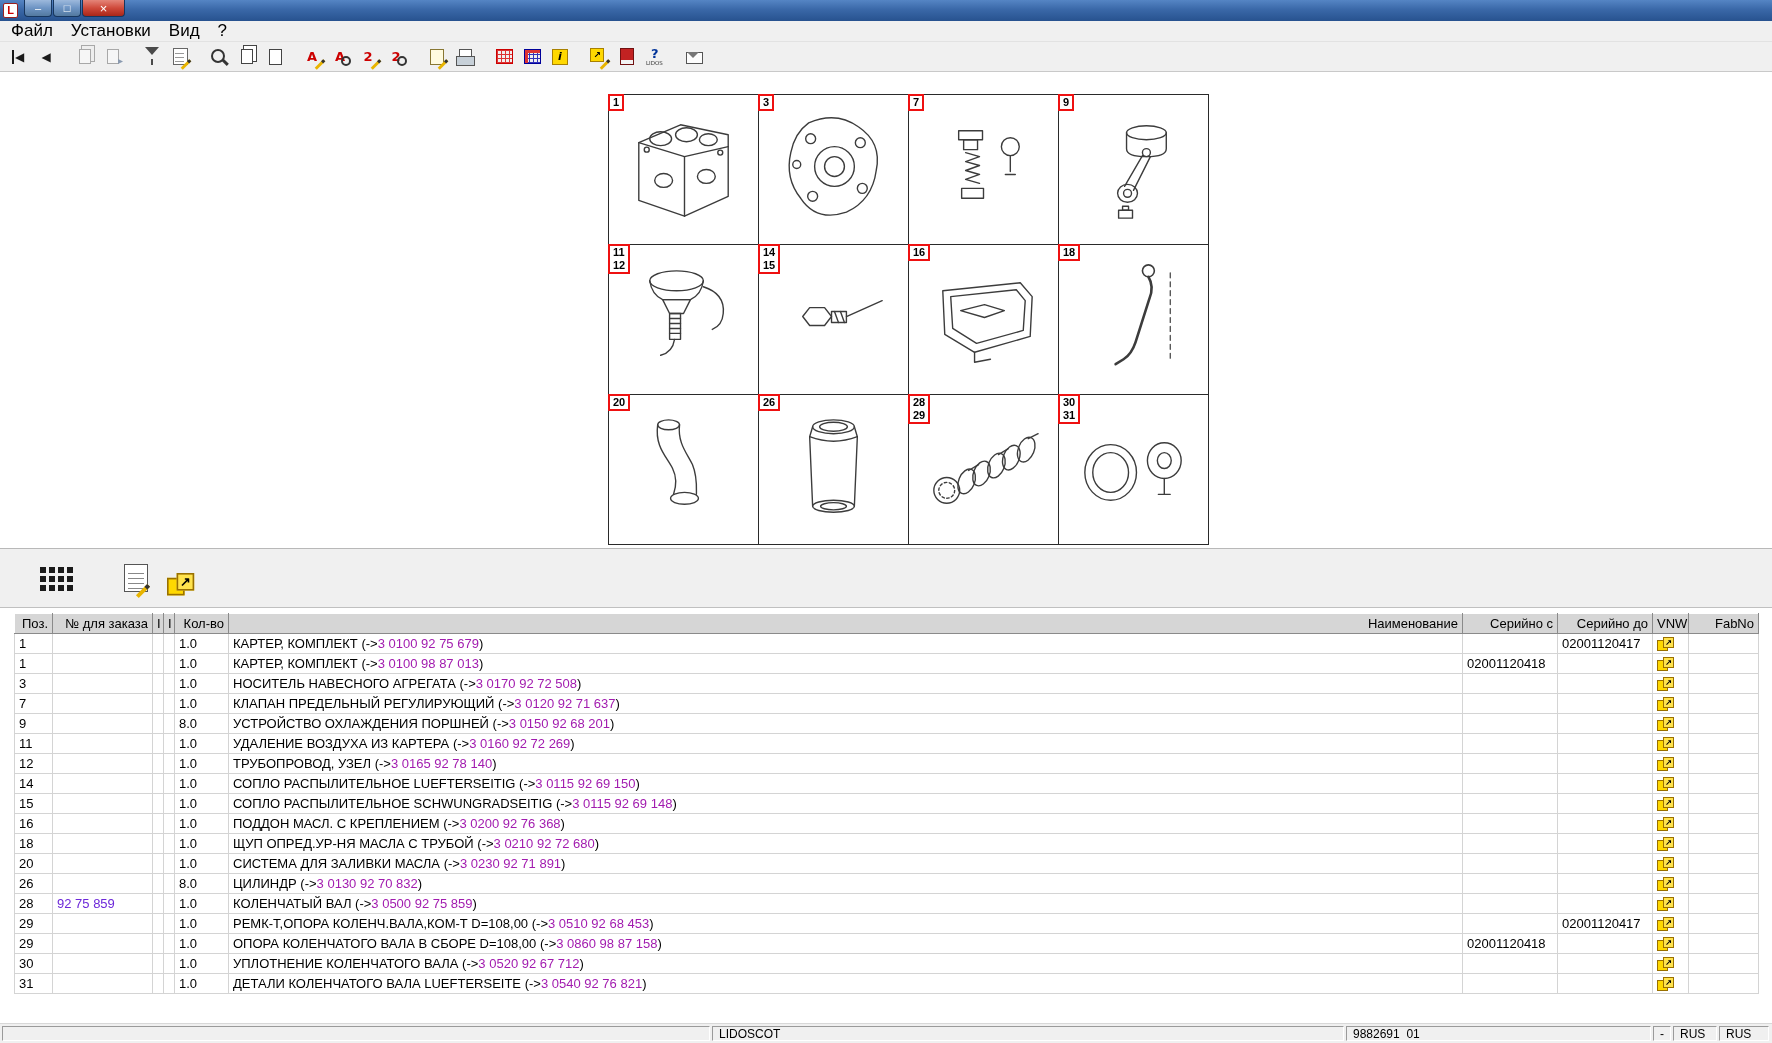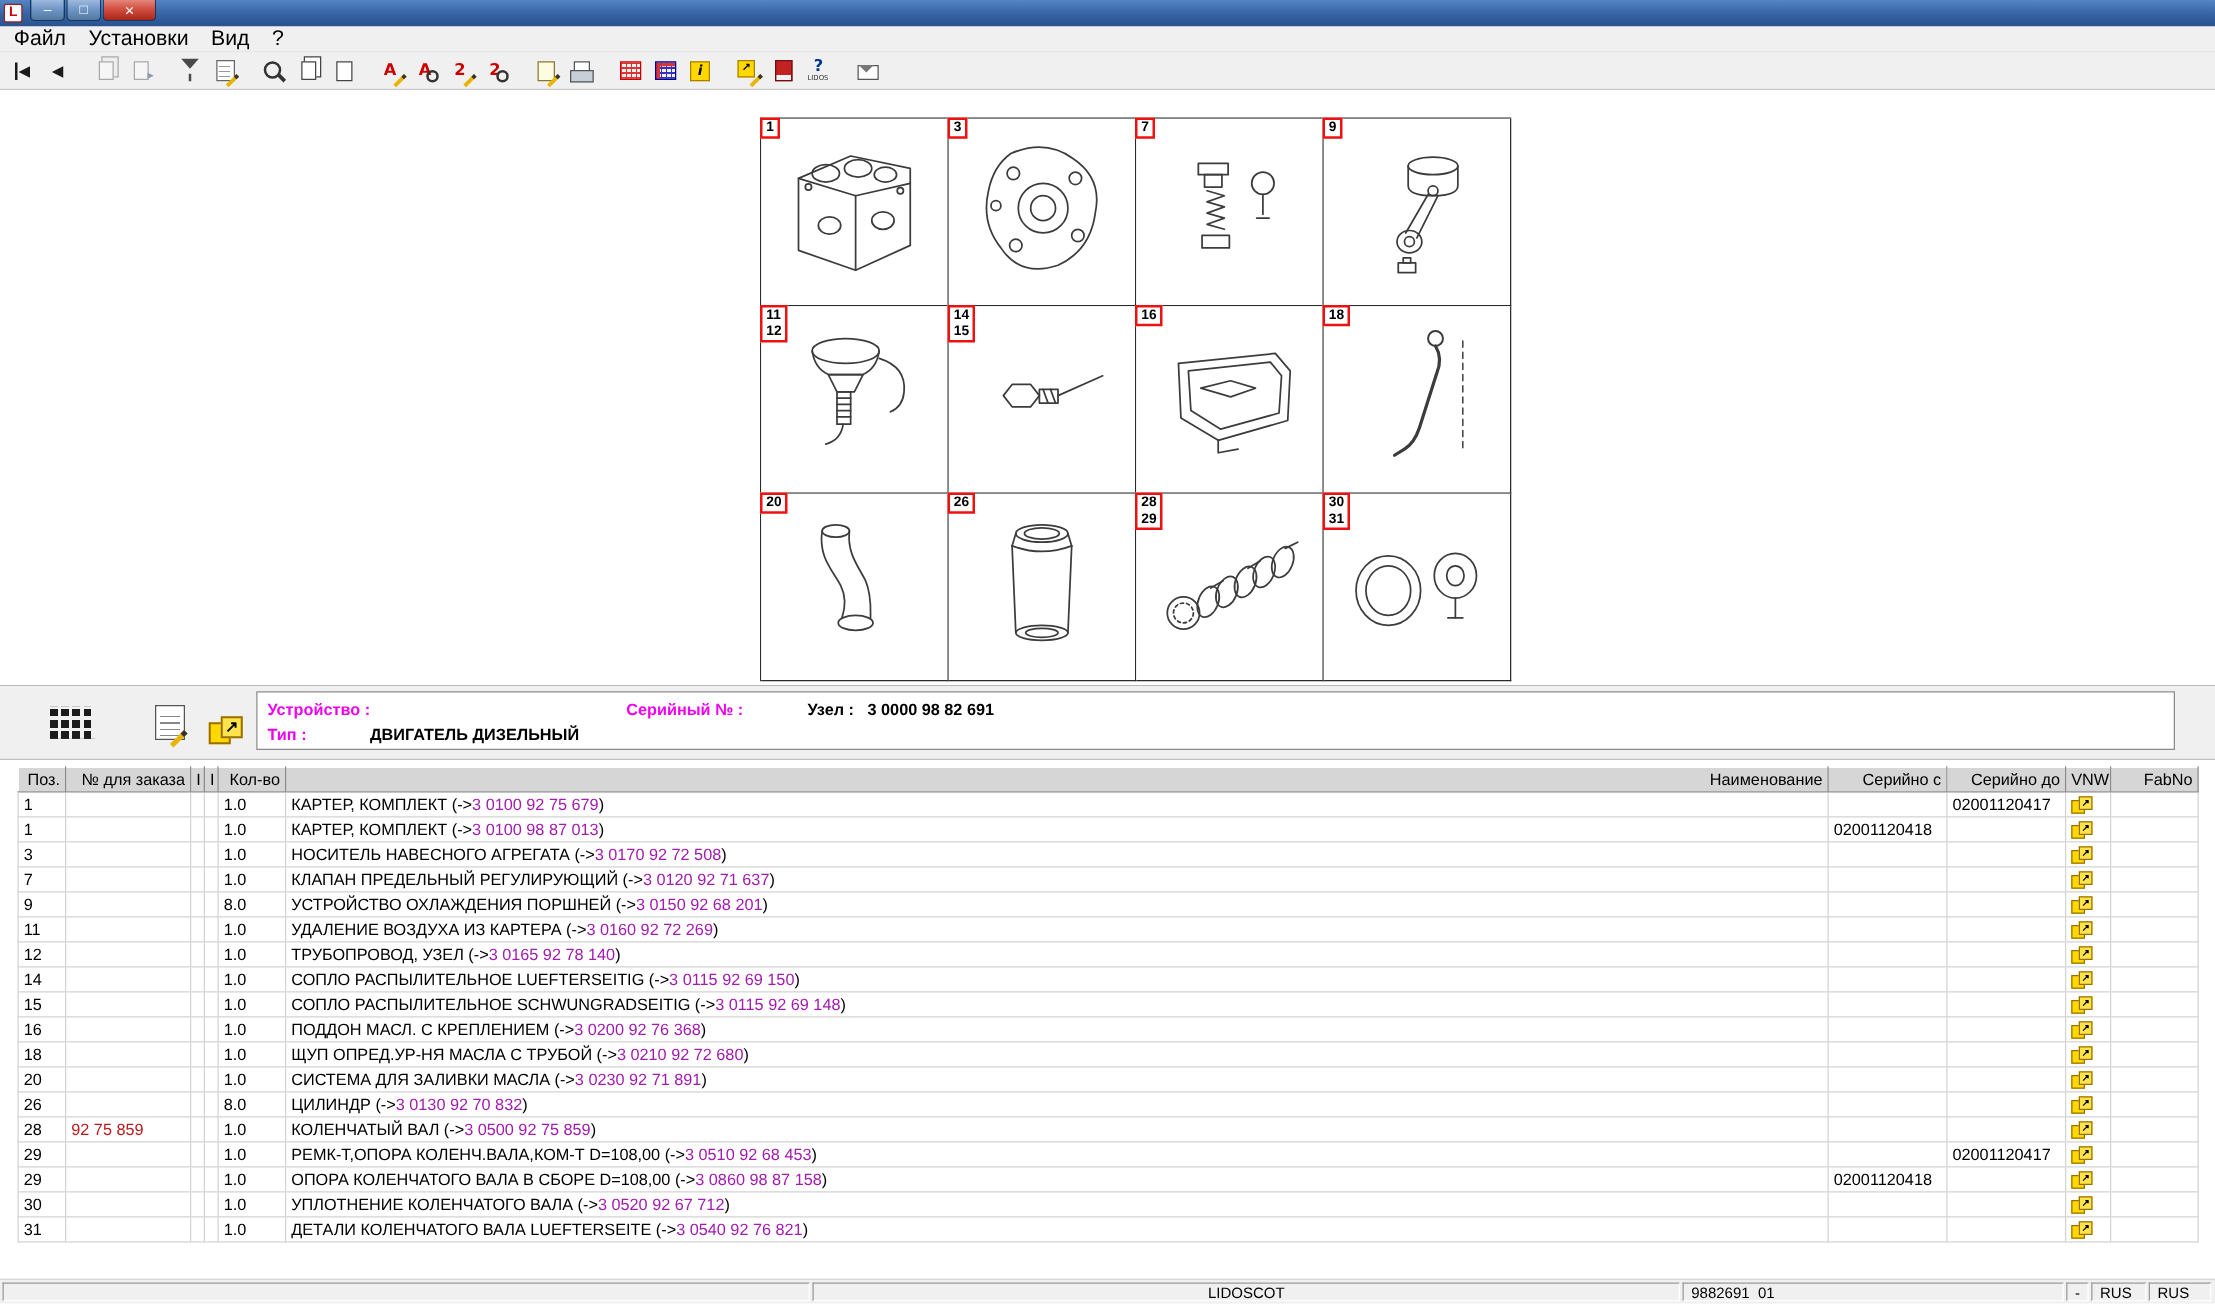--- a/index.html
+++ b/index.html
@@ -164,36 +164,36 @@
   col.w-vnw { width: 36px; } col.w-fab { width: 70px; }
   table.parts th {
     background: #d6d6d6; font-weight: normal; text-align: right; padding: 2px 4px; height: 20px;
     border: 1px solid #8a8a8a; border-top-color: #fff; border-left-color: #fff;
     white-space: nowrap; overflow: hidden;
   }
   table.parts td {
     height: 20px; padding: 0 4px; border: 1px solid #d4d4d4; background: #fff;
     white-space: nowrap; overflow: hidden;
   }
-  td.c-order { color: #b91c1c; margin-left: 24px; }
+  td.c-order { color: #6d28d9; margin-left: 24px; }
   .lnk { color: #a21caf; text-decoration: none; cursor: pointer; }
   .pr { color: #000; }
   .page-status { font-size: 13px; padding: 5px 0 0 16px; background: #fff; }
 
   
   .statusbar {
     position: absolute; left: 0; right: 0; bottom: 0; height: 20px;
     background: #f0f0f0; display: flex; align-items: stretch; gap: 2px; padding: 2px 3px 2px 2px;
     border-top: 1px solid #d8d8d8;
   }
   .sb-cell {
     border: 1px solid; border-color: #9a9a9a #ffffff #ffffff #9a9a9a;
     font-size: 12px; line-height: 14px; padding: 0 6px; overflow: hidden; white-space: nowrap;
   }
-  .sb-1 { flex: 1; } .sb-2 { width: 694px; text-align: center; } .sb-3 { width: 305px; }
+  .sb-1 { flex: 1; } .sb-2 { width: 632px; text-align: left; } .sb-3 { width: 305px; }
   .sb-4 { width: 18px; text-align: center; padding: 0 2px; } .sb-5 { width: 44px; } .sb-6 { width: 50px; }
 </style>
 </head>
 <body>
 
 <div>
 
   <div class="titlebar">
     <span class="app-ico">L</span>
     <span class="win-controls">
@@ -495,28 +495,20 @@
   <div class="info-panel">
     <button class="btn-overview">
       <span class="grid-ico"></span>
     </button>
     <button class="btn-partlist">
       <span class="list-ico"></span>
     </button>
     <button class="btn-biglink">
       <span class="vnw-icon big"></span>
     </button>
-    <div class="info-box">
-      <span class="lbl r1" style="left:8px">Устройство :</span>
-      <span class="lbl r1" style="left:295px">Серийный № :</span>
-      <span class="val r1" style="left:440px">Узел :</span>
-      <span class="val r1" style="left:488px">3 0000 98 82 691</span>
-      <span class="lbl r2" style="left:8px">Тип :</span>
-      <span class="val r2" style="left:90px">ДВИГАТЕЛЬ ДИЗЕЛЬНЫЙ</span>
-    </div>
   </div>
 
   <div class="table-wrap">
     <table class="parts">
       <colgroup>
         <col class="w-pos">
           <col class="w-order">
           <col class="w-i">
           <col class="w-i">
           <col class="w-qty">

